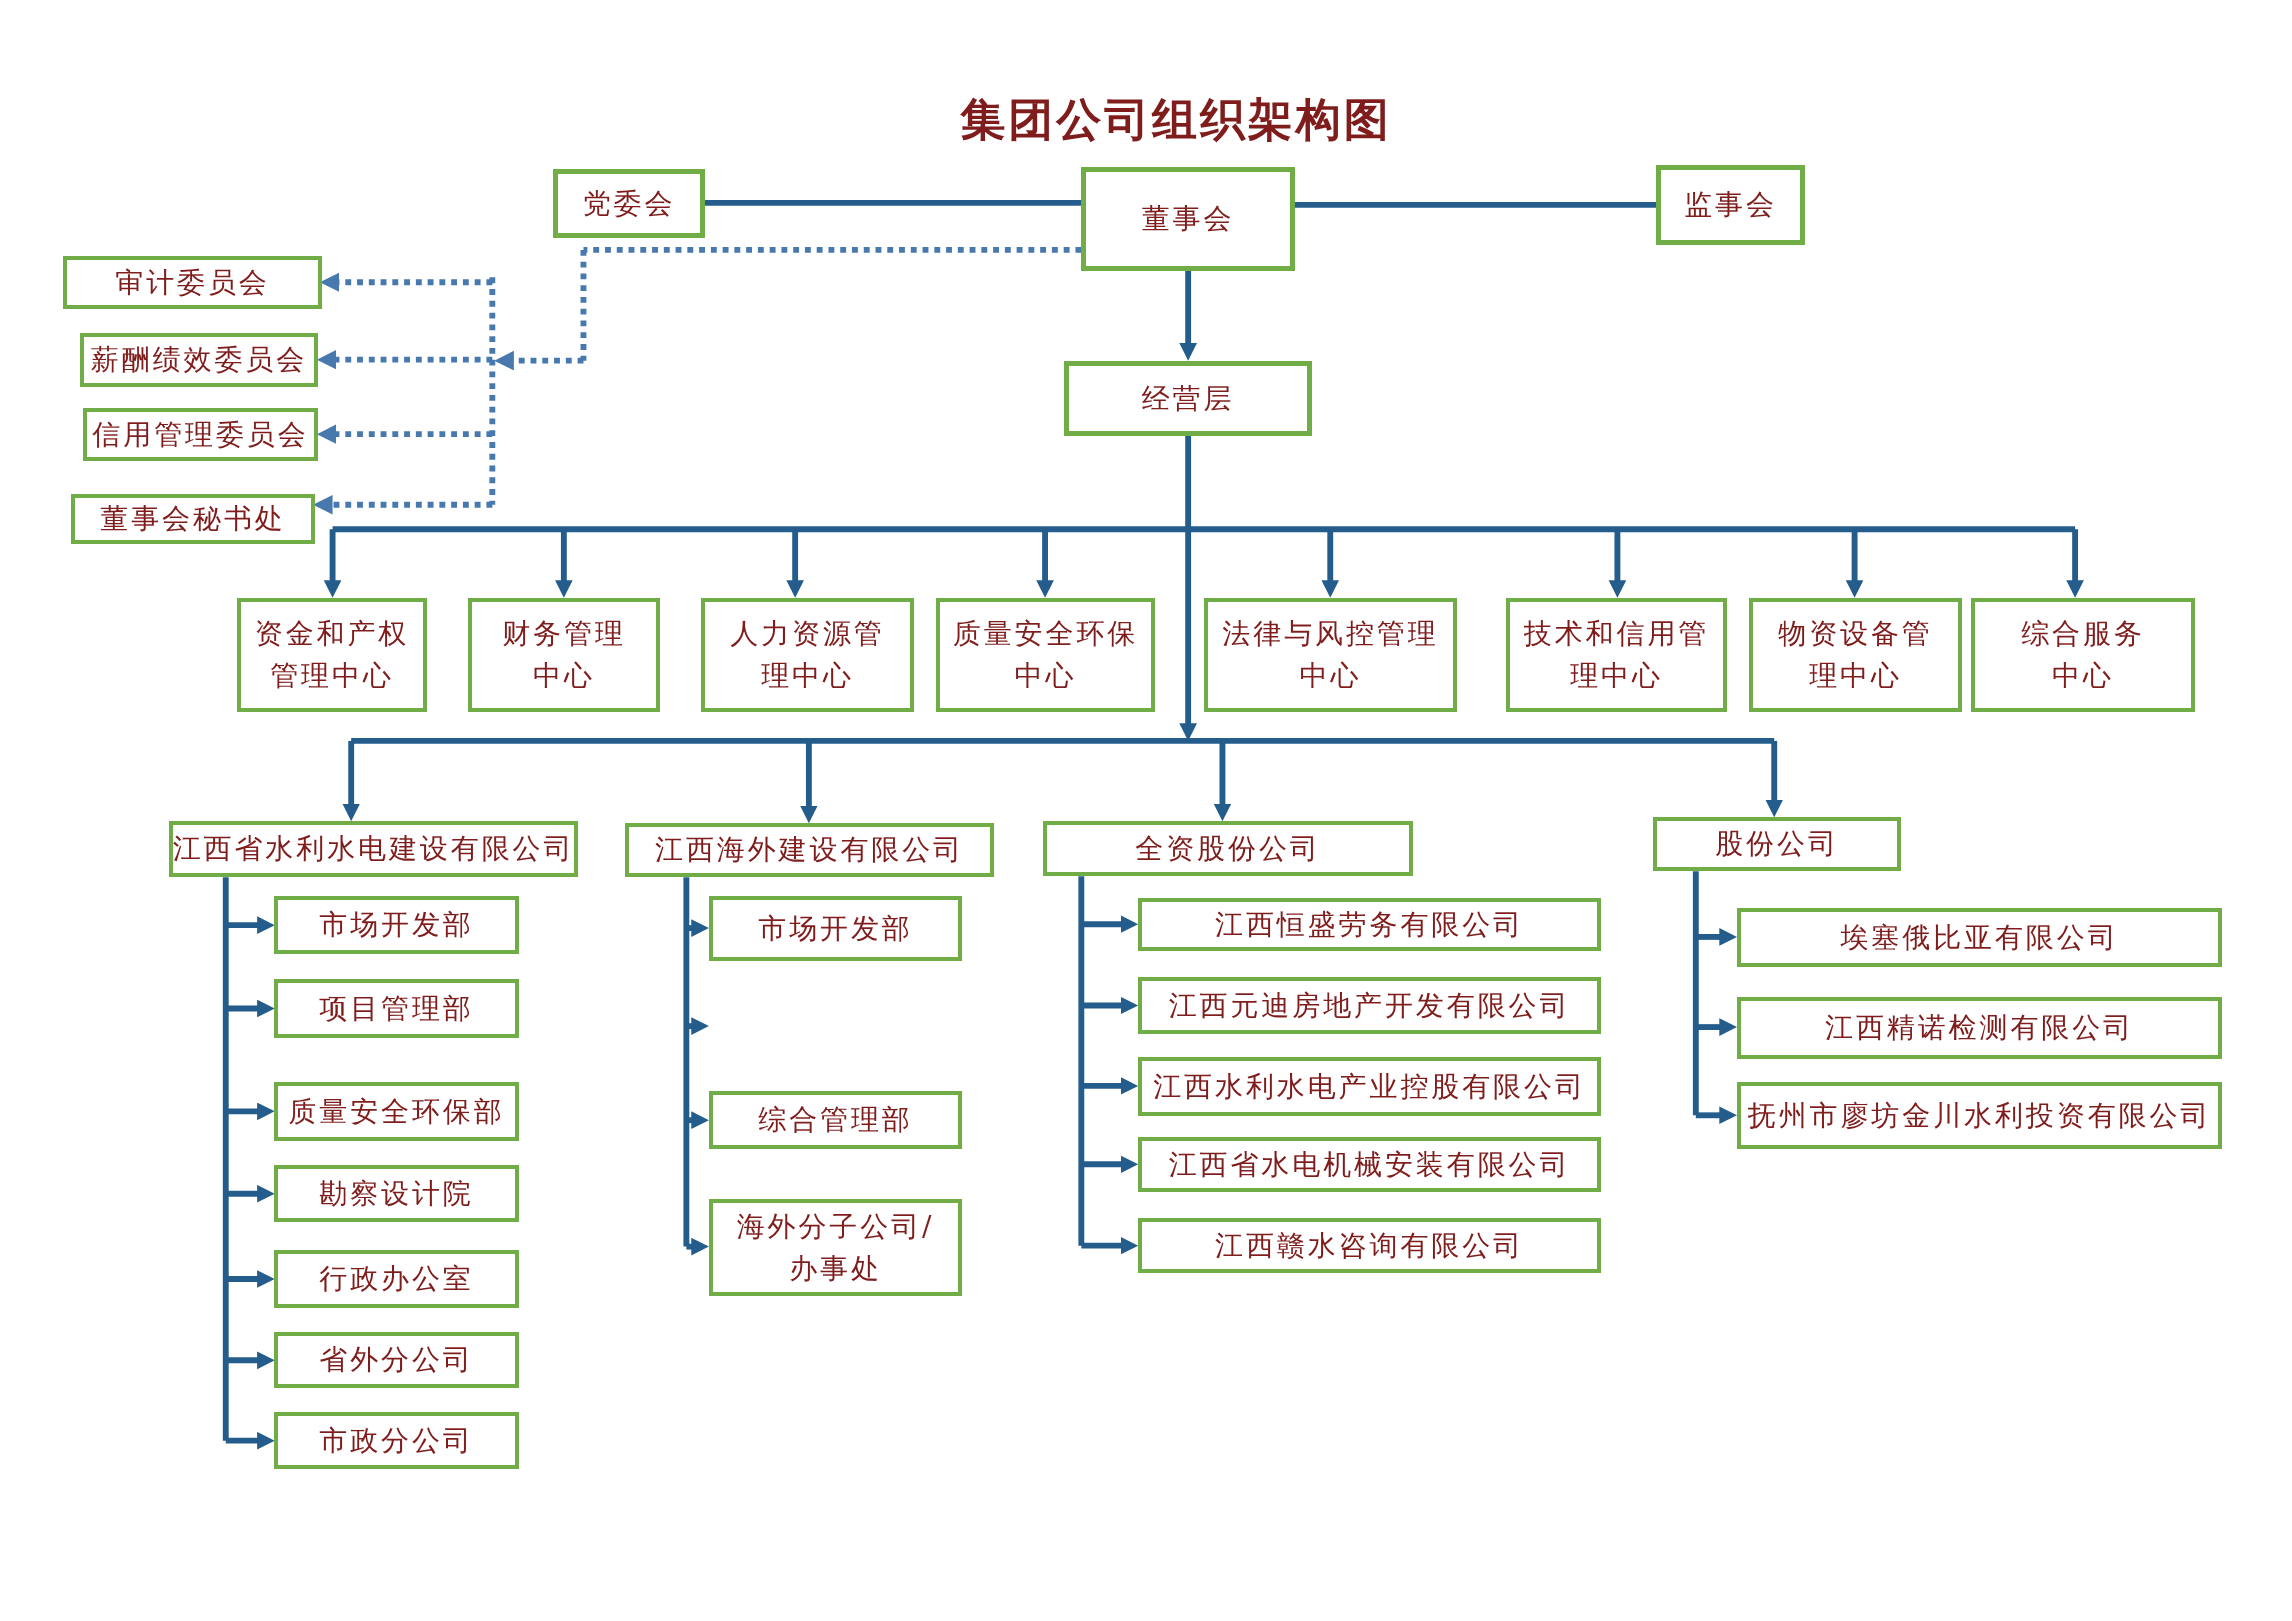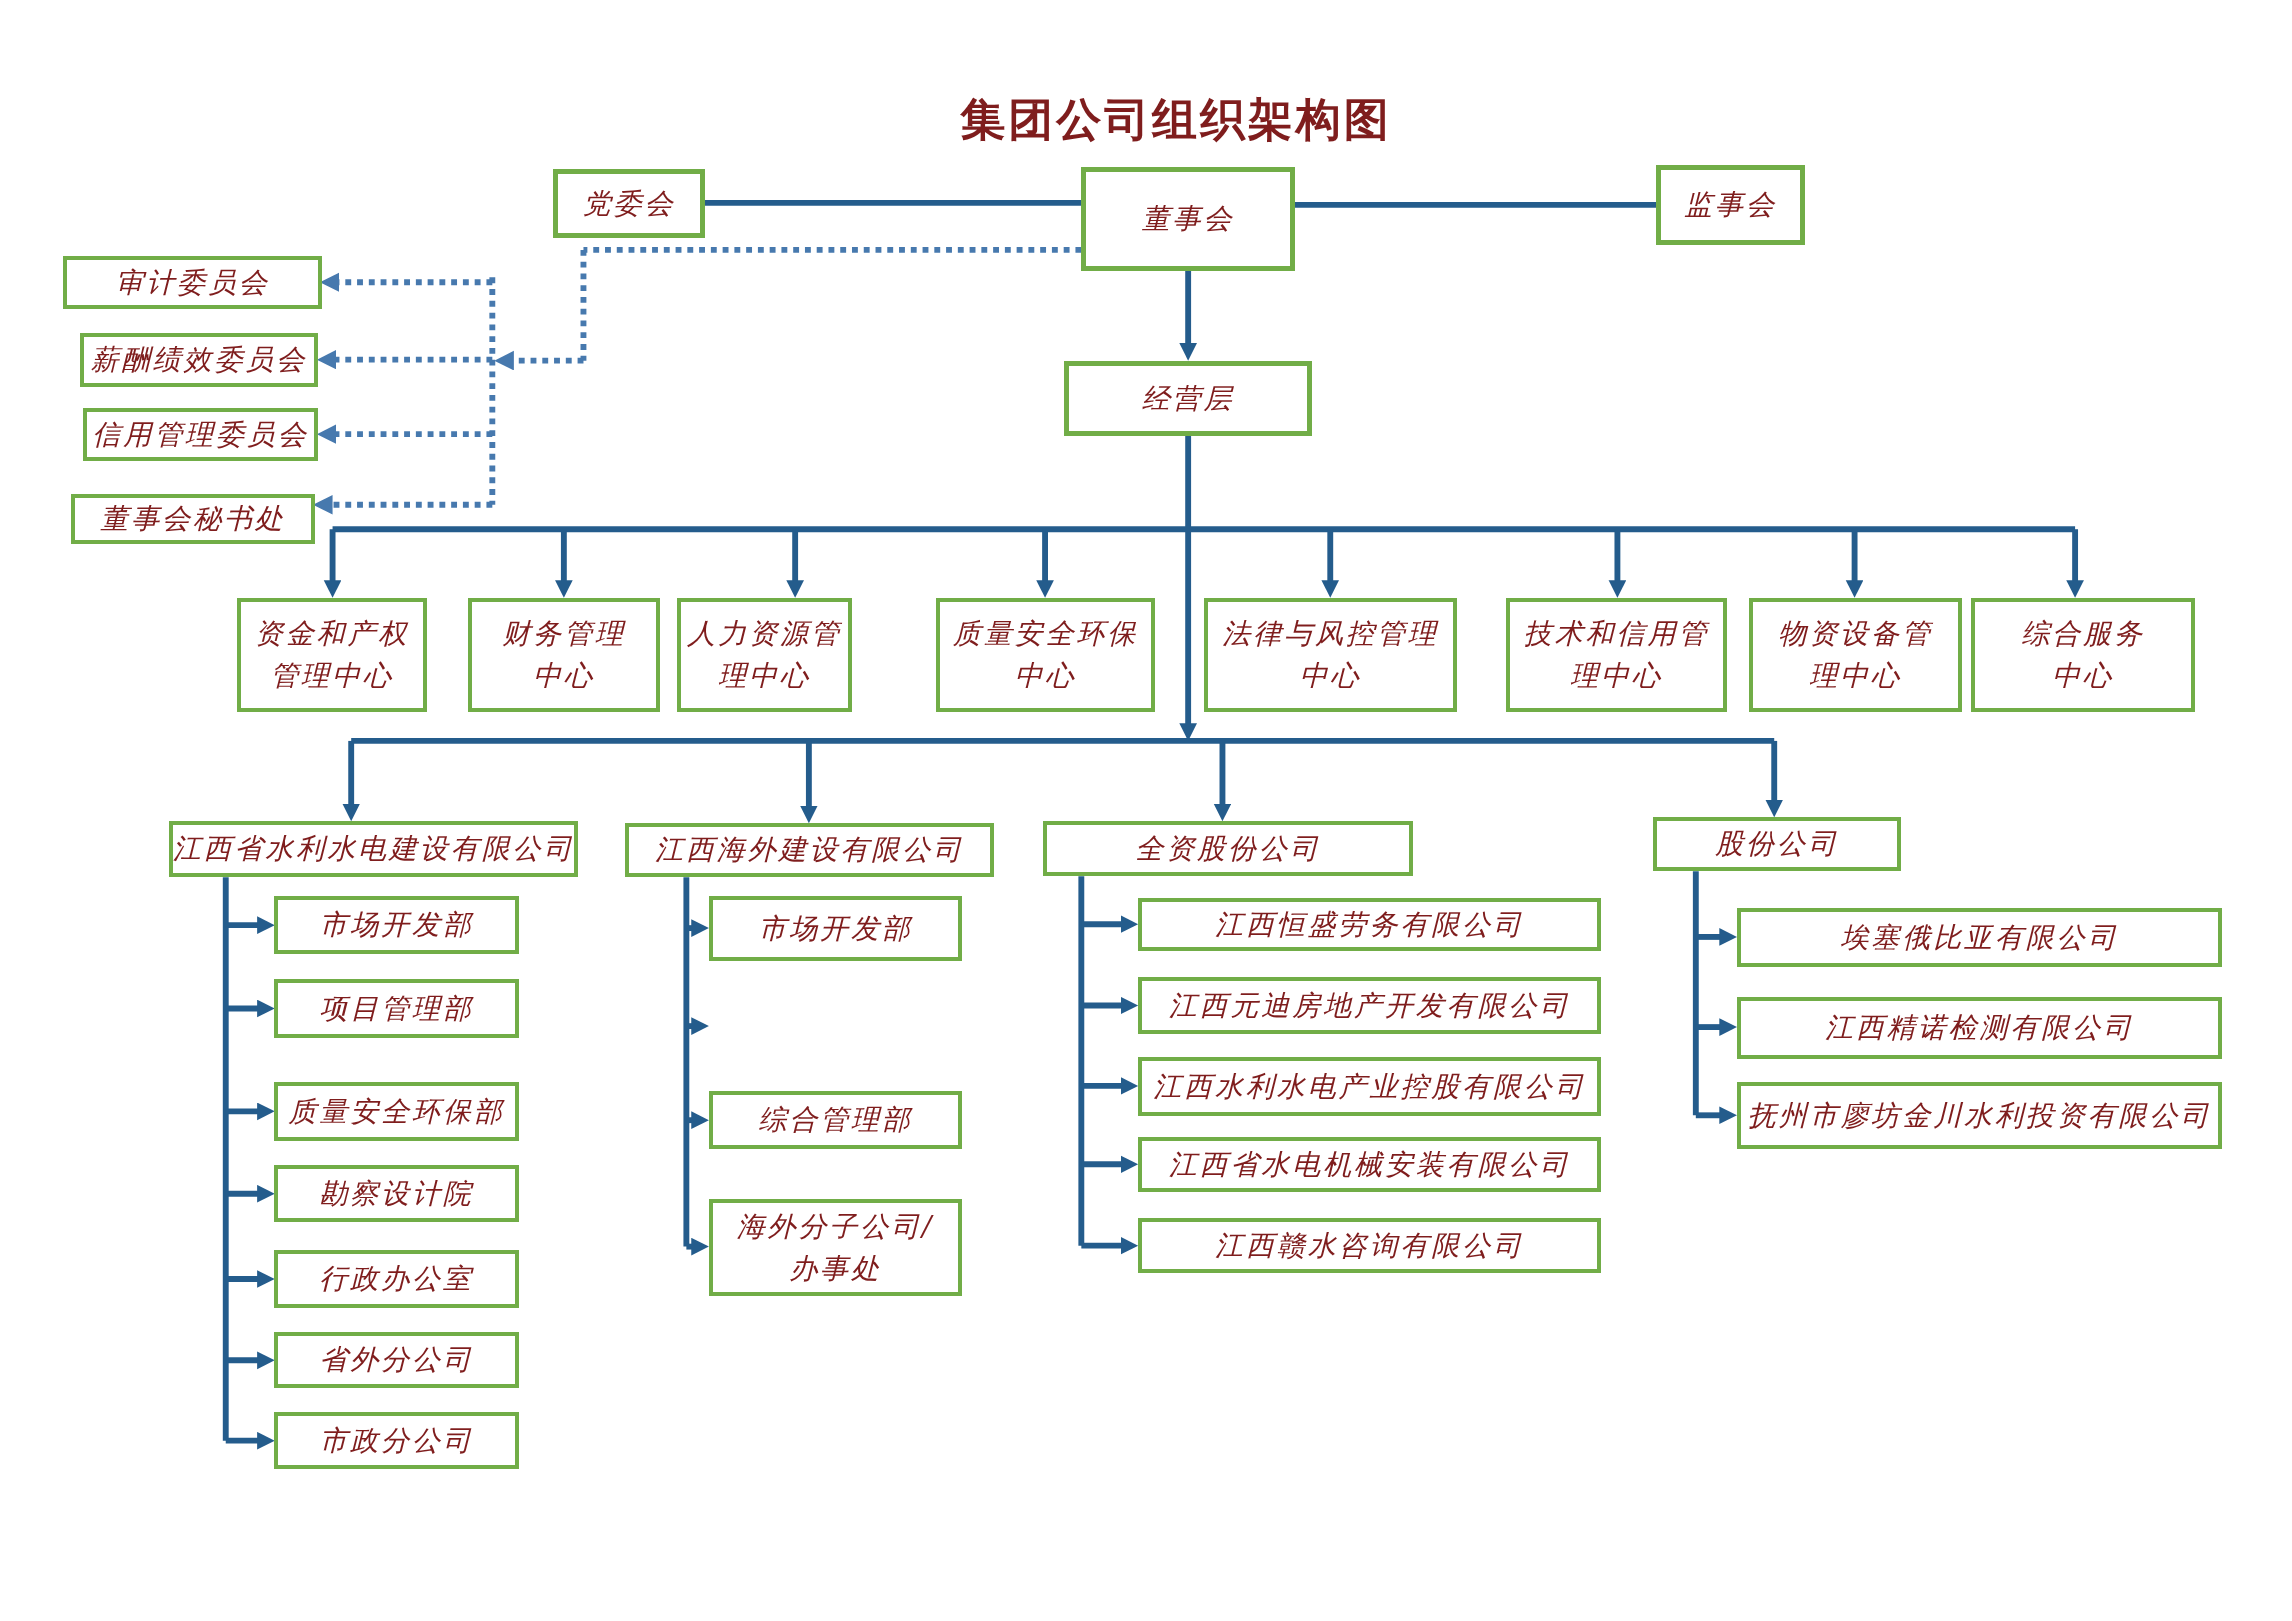--- a/index.html
+++ b/index.html
@@ -11,21 +11,21 @@
     position:absolute; left:833px; top:90px; width:686px;
     text-align:center; font-size:45px; font-weight:bold; letter-spacing:2.9px;
   }
   .node {
     position:absolute; box-sizing:border-box; background:#ffffff;
     border:4.9px solid #71AD47; display:flex; flex-direction:column;
     align-items:center; justify-content:center; text-align:center;
     font-size:28px; line-height:1.5; letter-spacing:2.9px;
   }
   .lv1 { border-width:5.9px; }
-  .node span { display:block; white-space:nowrap;font-style:italic; }
+  .node span { display:block; white-space:nowrap; }
   .node span:empty { display:none; }
   svg.wires { position:absolute; left:0; top:0; }
 </style>
 </head>
 <body>
 
 <div class="stage">
 
   <svg class="wires" width="2293" height="1621" viewBox="0 0 2339 1654">
     <defs>
@@ -129,21 +129,21 @@
   </div>
 
   <div class="node" style="left:237px;top:598px;width:190px;height:114px">
     <span>资金和产权</span>
     <span>管理中心</span>
   </div>
   <div class="node" style="left:468px;top:598px;width:192px;height:114px">
     <span>财务管理</span>
     <span>中心</span>
   </div>
-  <div class="node" style="left:677px;top:598px;width:175px;height:114px">
+  <div class="node" style="left:701px;top:598px;width:213px;height:114px">
     <span>人力资源管</span>
     <span>理中心</span>
   </div>
   <div class="node" style="left:936px;top:598px;width:219px;height:114px">
     <span>质量安全环保</span>
     <span>中心</span>
   </div>
   <div class="node" style="left:1204px;top:598px;width:253px;height:114px">
     <span>法律与风控管理</span>
     <span>中心</span>

